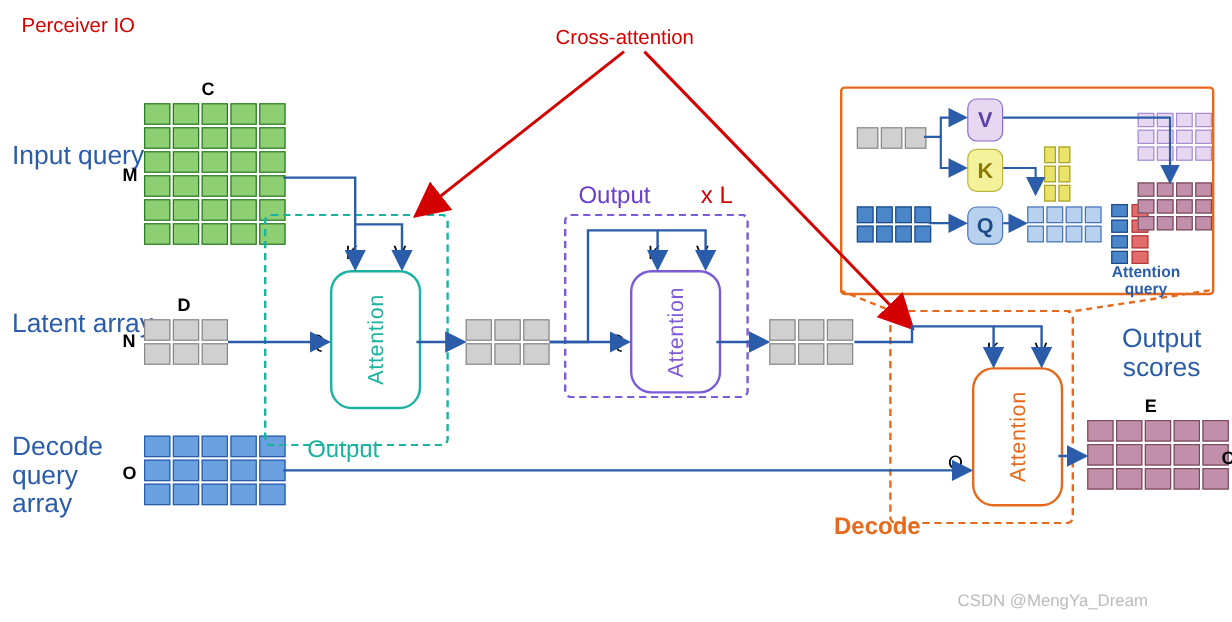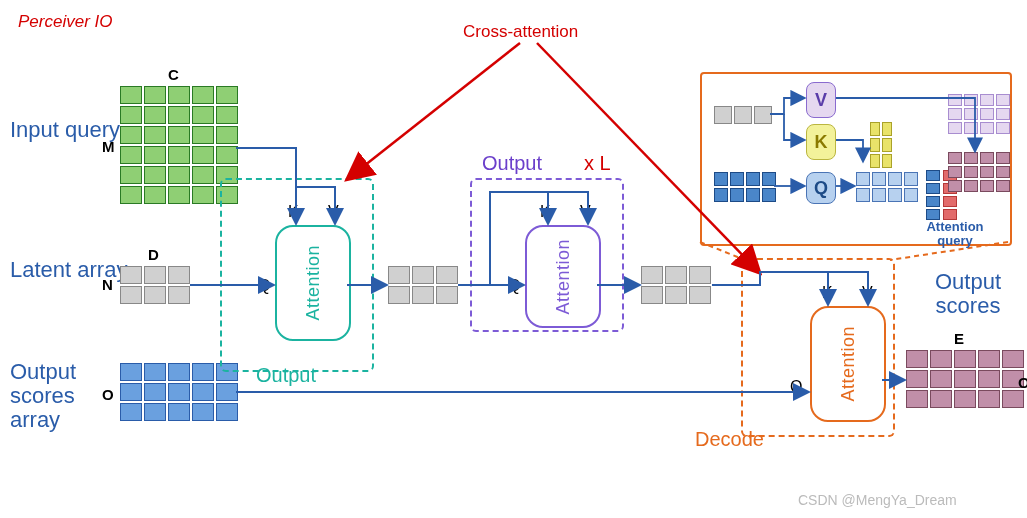--- a/index.html
+++ b/index.html
@@ -7,21 +7,21 @@
     width: 1027px; height: 518px;
     font-family: "Segoe UI", Arial, sans-serif;
     background: #fff;
     overflow: hidden;
   }
   .abs { position: absolute; }
   .title-red { color: #d40000; font-weight: 400; font-size: 17px; }
   .label-blue { color: #2a5ca9; font-size: 22px; font-weight: 400; }
   .label-dim { color: #000; font-size: 15px; font-weight: 700; }
   .label-purple { color: #6b3fcb; font-size: 20px; }
-  .label-orange { color: #e56a1d; font-size: 20px; }
+  .label-orange { color: #e56a1d; font-size: 20px; font-weight: bold; }
   .label-teal { color: #1bb3a0; font-size: 20px; }
   .label-redx { color: #d40000; font-size: 20px; }
   .kqv { font-size: 16px; font-weight: 400; }
   .attn-box {
     border: 2px solid;
     border-radius: 18px;
     display: flex; align-items: center; justify-content: center;
   }
   .attn-text {
     writing-mode: vertical-rl; transform: rotate(180deg);
@@ -51,31 +51,31 @@
   .mini-V { background:#e5d8f0; border-color:#8a6bcf; color:#5a3da9;}
   .mini-K { background:#f3f29a; border-color:#bbb640; color:#8a7a00;}
   .mini-Q { background:#b7d1ef; border-color:#4a74b5; color:#1d4b87;}
 
   .detail-outline { border: 2px solid #e56a1d; }
   .watermark { color: #bbb; font-size: 14px; }
 </style>
 </head>
 <body>
 
-<div class="abs title-red" style="left:18px; top:12px;font-style:italic;">Perceiver IO</div>
+<div class="abs title-red" style="left:18px; top:12px;">Perceiver IO</div>
 <div class="abs title-red" style="left:463px; top:22px;">Cross-attention</div>
 
 <div class="abs label-blue" style="left:10px; top:118px; line-height:1.1;">
   <span>Input query</span>
 </div>
 <div class="abs label-blue" style="left:10px; top:258px; line-height:1.1;">
   <span>Latent array</span>
 </div>
 <div class="abs label-blue" style="left:10px; top:360px; width:90px; line-height:1.1;">
-  <span>Output scores array</span>
+  <span>Decode query array</span>
 </div>
 <div class="abs label-blue" style="left:928px; top:270px; width:80px; text-align:center; line-height:1.1;">
   <span>Output scores</span>
 </div>
 
 <div class="abs" style="left:120px; top:86px;">
     <div class="grid">
       <div class="row">
         <div class="cell c-green" style="width: 22px; height: 18px;"></div>
         <div class="cell c-green" style="width: 22px; height: 18px;"></div>

